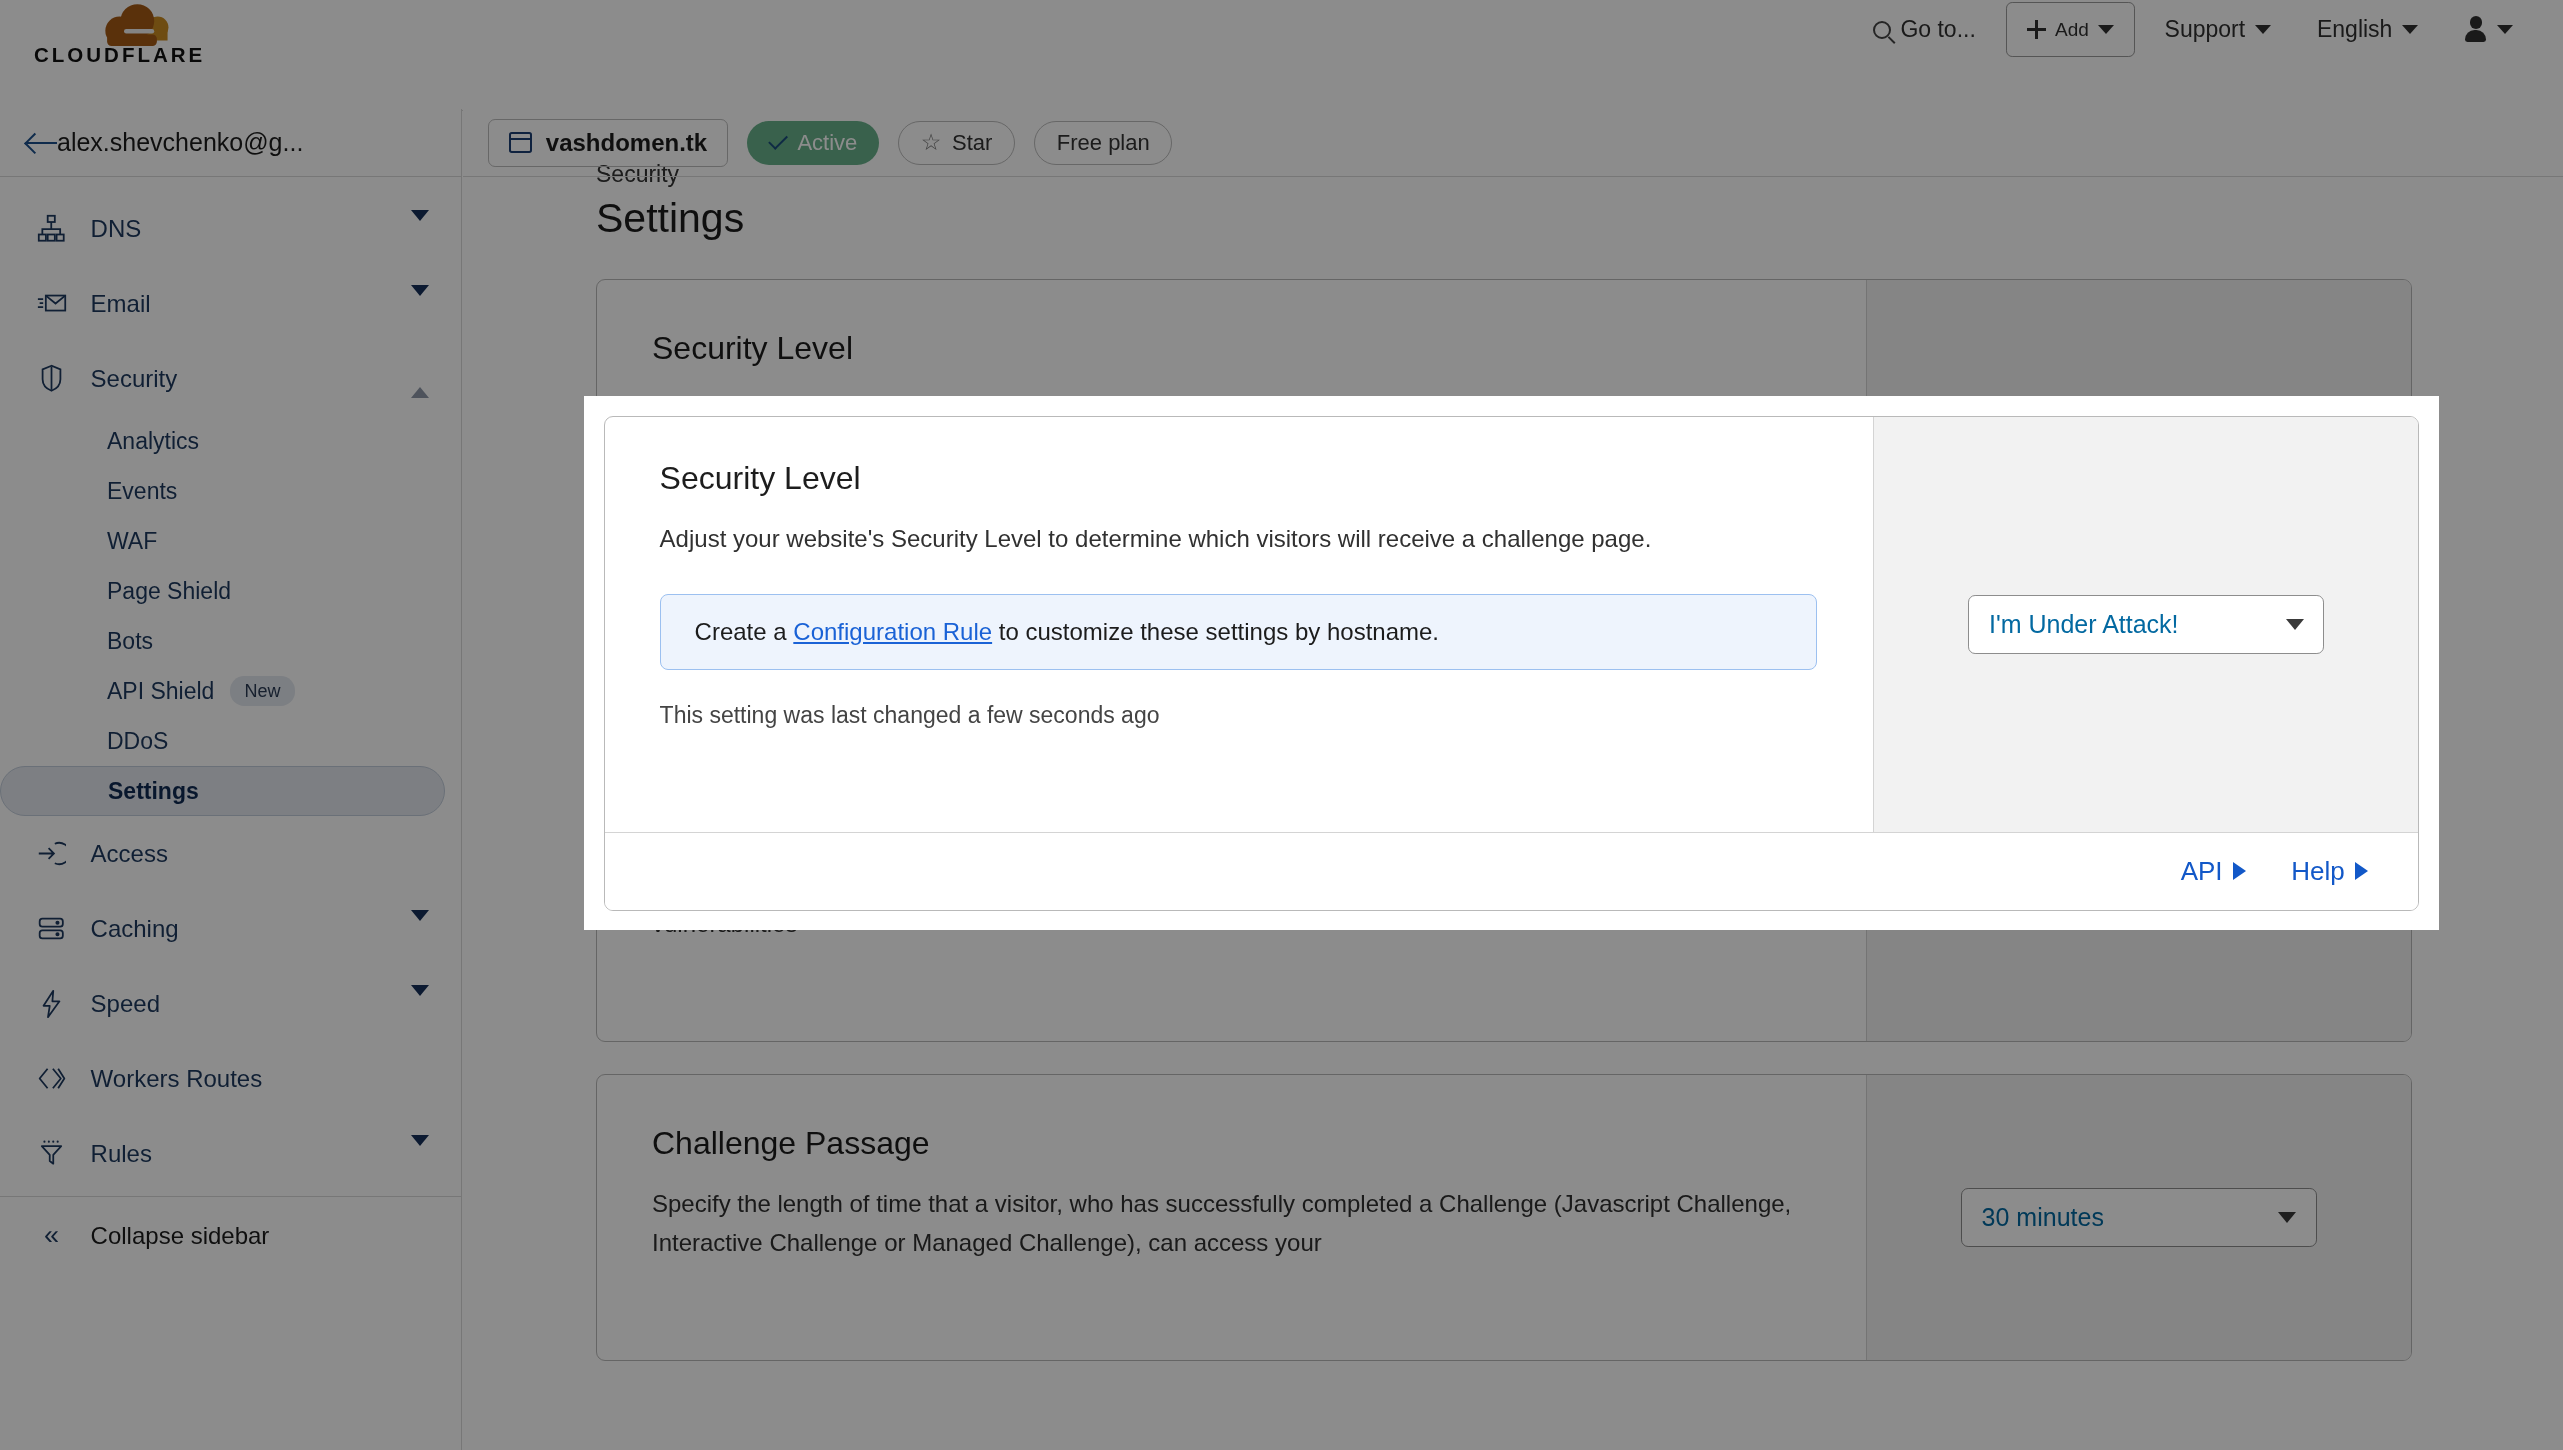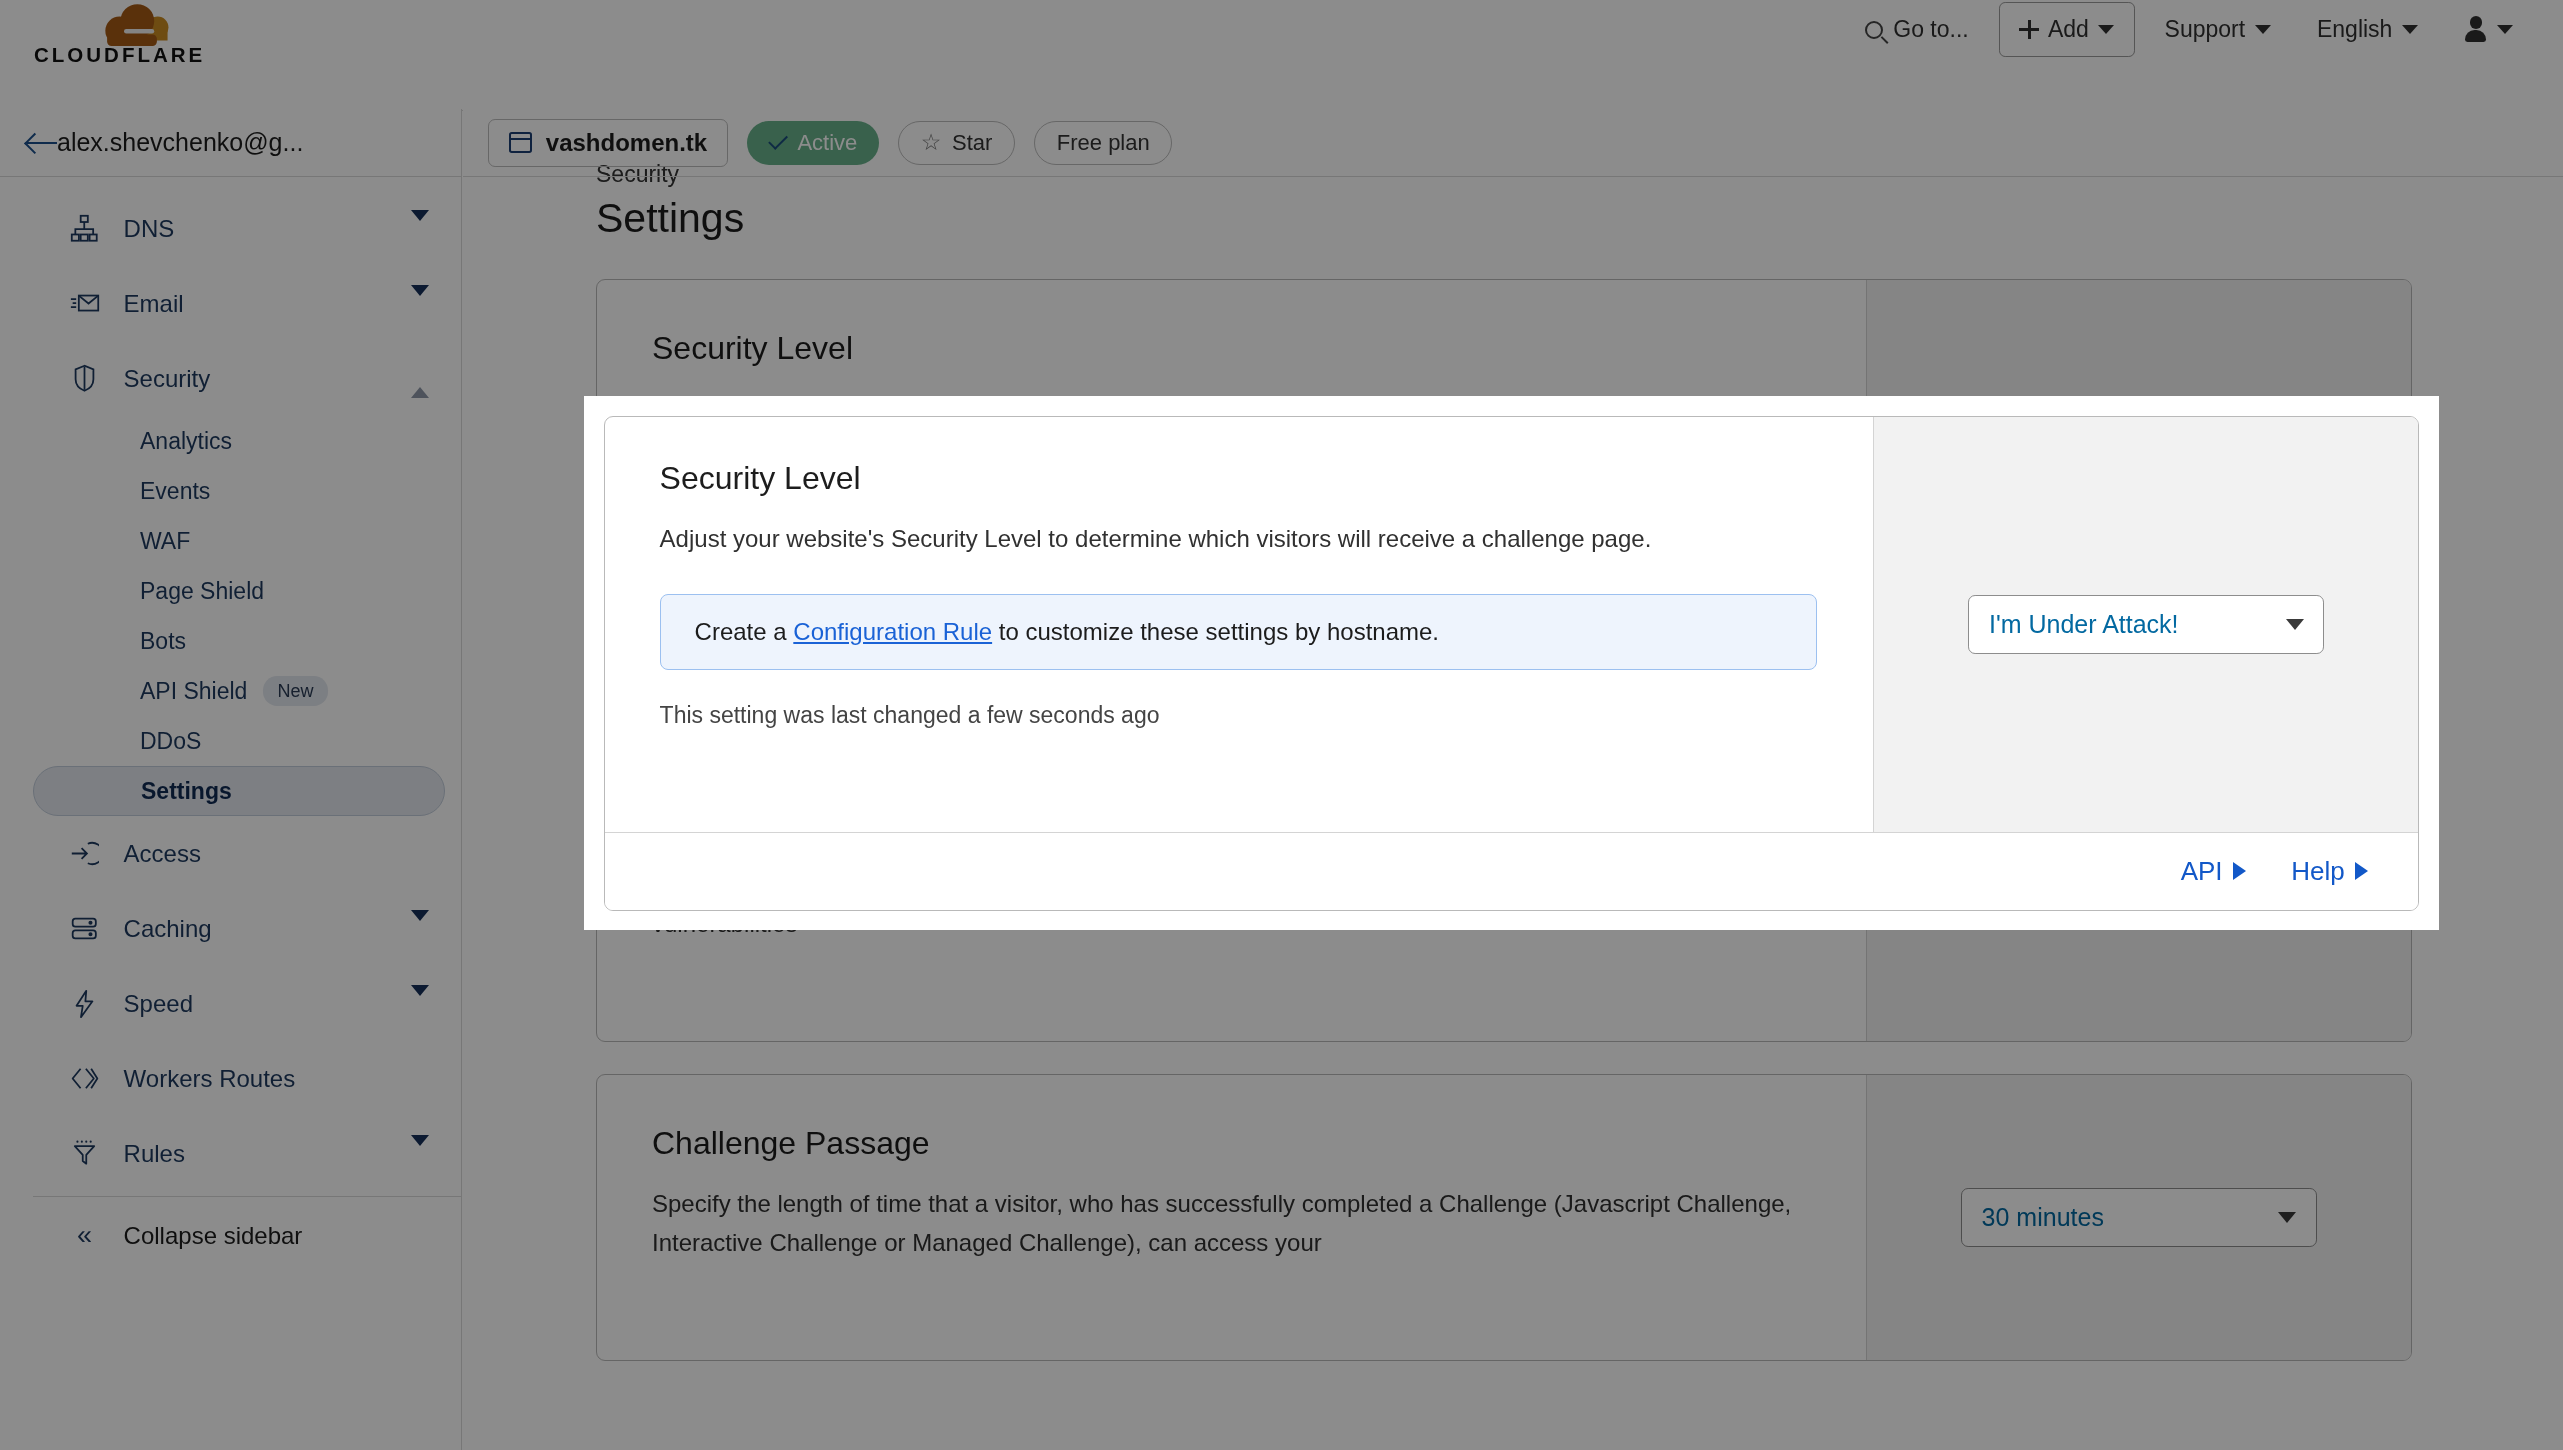--- a/index.html
+++ b/index.html
@@ -30,21 +30,21 @@
     display: flex; align-items: center; gap: 0px;
   }
   .tb-item {
     display: flex; align-items: center; gap: 9.8px;
     font-size: 23px; color: #313131; padding: 0 23px; height: 55px;
     cursor: pointer;
   }
   .tb-add {
     border: 0.9px solid #9b9b9b; border-radius: 6.2px; height: 55px;
     padding: 0 19.6px; display: flex; align-items: center; gap: 9px;
-    font-size: 23px; color: #313131; cursor: pointer; margin: 0 7.1px;
+    font-size: 19px; color: #313131; cursor: pointer; margin: 0 7.1px;
   }
   .caret-dn {
     width: 0; height: 0; border-left: 8px solid transparent;
     border-right: 8px solid transparent; border-top: 9.8px solid #313131;
     display: inline-block;
   }
   .mag {
     width: 18px; height: 18px; border: 2.3px solid #444; border-radius: 50%;
     position: relative; display: inline-block;
   }
@@ -88,21 +88,21 @@
     content: ""; position: absolute; left: 0; top: 9px;
     width: 30px; height: 2.3px; background: #1c4f8b;
   }
   .back-arrow::after {
     content: ""; position: absolute; left: 0; top: 3.6px;
     width: 13.3px; height: 13.3px; border-left: 2.3px solid #1c4f8b;
     border-bottom: 2.3px solid #1c4f8b; transform: rotate(45deg);
   }
   .sb-acct { font-size: 25px; color: #1d1d1d; font-weight: 400; white-space: nowrap; }
 
-  .sb-list { padding-top: 14.2px; margin-left: 33px; }
+  .sb-list { padding-top: 14.2px; }
   .sb-row {
     display: flex; align-items: center; height: 75px; padding: 0 32px 0 32px;
     cursor: pointer; position: relative;
   }
   .sb-icon { width: 39px; flex: none; display: flex; align-items: center; justify-content: center; }
   .sb-label { font-size: 24px; color: #1e3a5f; margin-left: 19.6px; }
   .sb-caret { margin-left: auto; }
   .caret-sb-dn {
     width: 0; height: 0; border-left: 9.8px solid transparent;
     border-right: 9.8px solid transparent; border-top: 11.6px solid #16305a;

